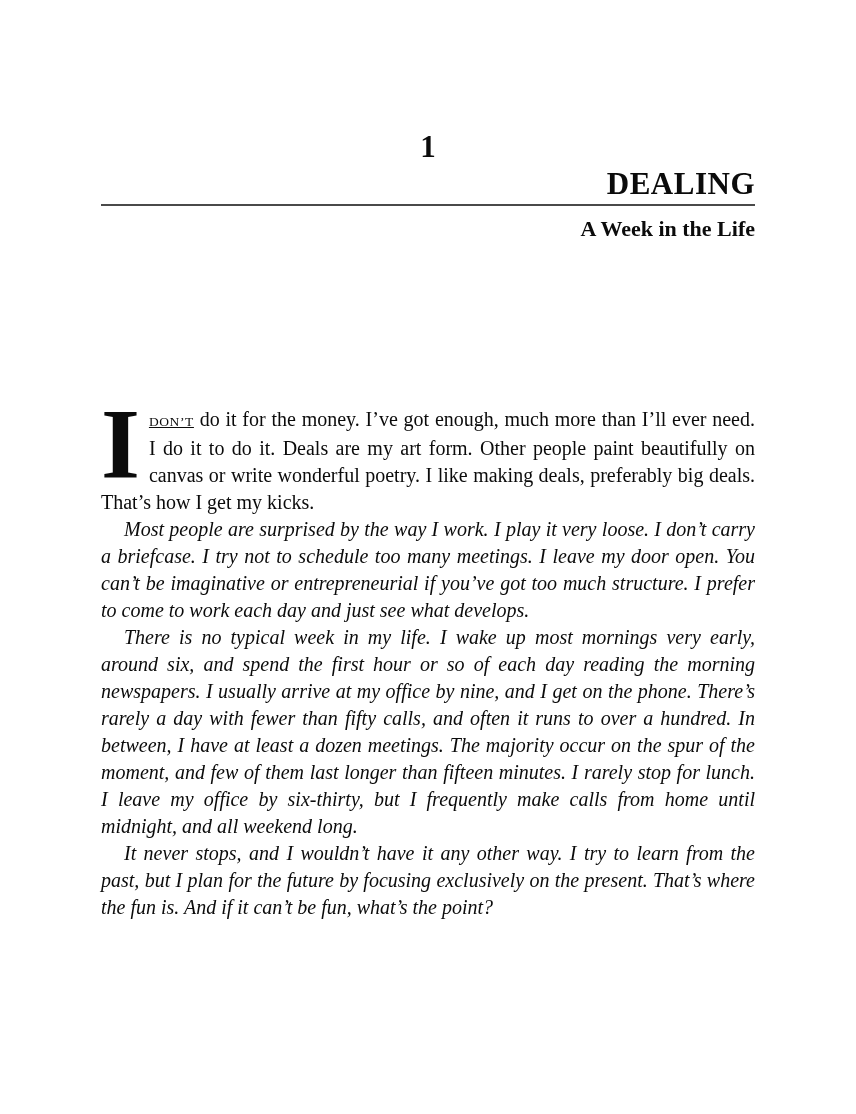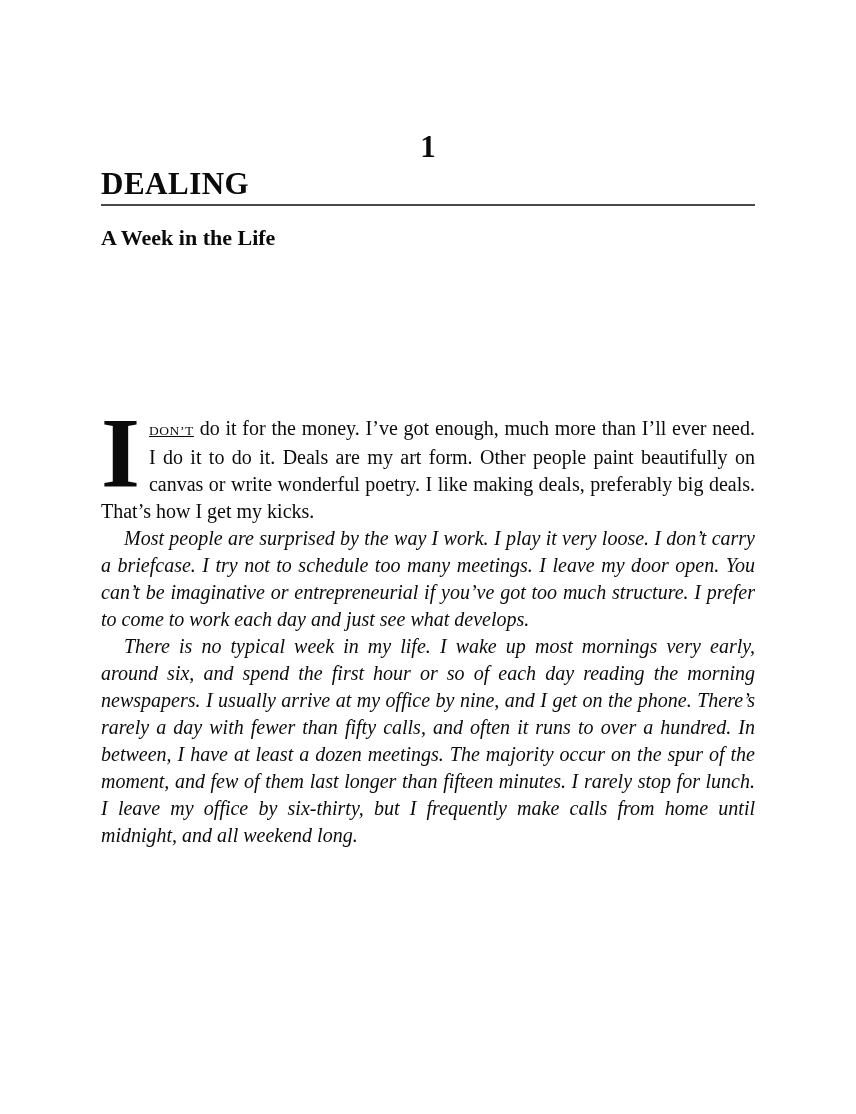--- a/index.html
+++ b/index.html
@@ -17,38 +17,38 @@
     margin: 0 auto;
   }
   .chapter-header { padding-top: 128px; }
   .chapter-number {
     text-align: center;
     font-weight: bold;
     font-size: 31px;
     line-height: 37px;
   }
   .chapter-title {
-    text-align: left;
+    text-align: right;
     font-weight: bold;
     font-size: 31px;
     line-height: 37px;
     letter-spacing: 0.5px;
   }
   .header-rule {
     height: 2px;
     background: #4a4a4a;
     margin-top: 2px;
     border: none;
   }
   .chapter-subtitle {
-    text-align: left;
+    text-align: right;
     font-weight: bold;
     font-size: 22px;
     line-height: 28px;
-    margin-top: 18px;
+    margin-top: 9px;
   }
   .body-text {
     margin-top: 163px;
     font-size: 20px;
     line-height: 27px;
     text-align: justify;
     text-justify: inter-word;
   }
   .para { margin: 0; padding: 0; }
   .para.indent { text-indent: 23px; font-style: italic; }
@@ -79,15 +79,16 @@
   </header>
 
   <main class="body-text">
     <p class="para first">
       <span class="dropcap">I</span>
       <span class="smallcaps">DON’T</span>
       <span>do it for the money. I’ve got enough, much more than I’ll ever need. I do it to do it. Deals are my art form. Other people paint beautifully on canvas or write wonderful poetry. I like making deals, preferably big deals. That’s how I get my kicks.</span>
     </p>
     <p class="para indent">Most people are surprised by the way I work. I play it very loose. I don’t carry a briefcase. I try not to schedule too many meetings. I leave my door open. You can’t be imaginative or entrepreneurial if you’ve got too much structure. I prefer to come to work each day and just see what develops.</p>
     <p class="para indent">There is no typical week in my life. I wake up most mornings very early, around six, and spend the first hour or so of each day reading the morning newspapers. I usually arrive at my office by nine, and I get on the phone. There’s rarely a day with fewer than fifty calls, and often it runs to over a hundred. In between, I have at least a dozen meetings. The majority occur on the spur of the moment, and few of them last longer than fifteen minutes. I rarely stop for lunch. I leave my office by six-thirty, but I frequently make calls from home until midnight, and all weekend long.</p>
+    <p class="para indent">It never stops, and I wouldn’t have it any other way. I try to learn from the past, but I plan for the future by focusing exclusively on the present. That’s where the fun is. And if it can’t be fun, what’s the point?</p>
   </main>
 
 </div>
 
 </body></html>

